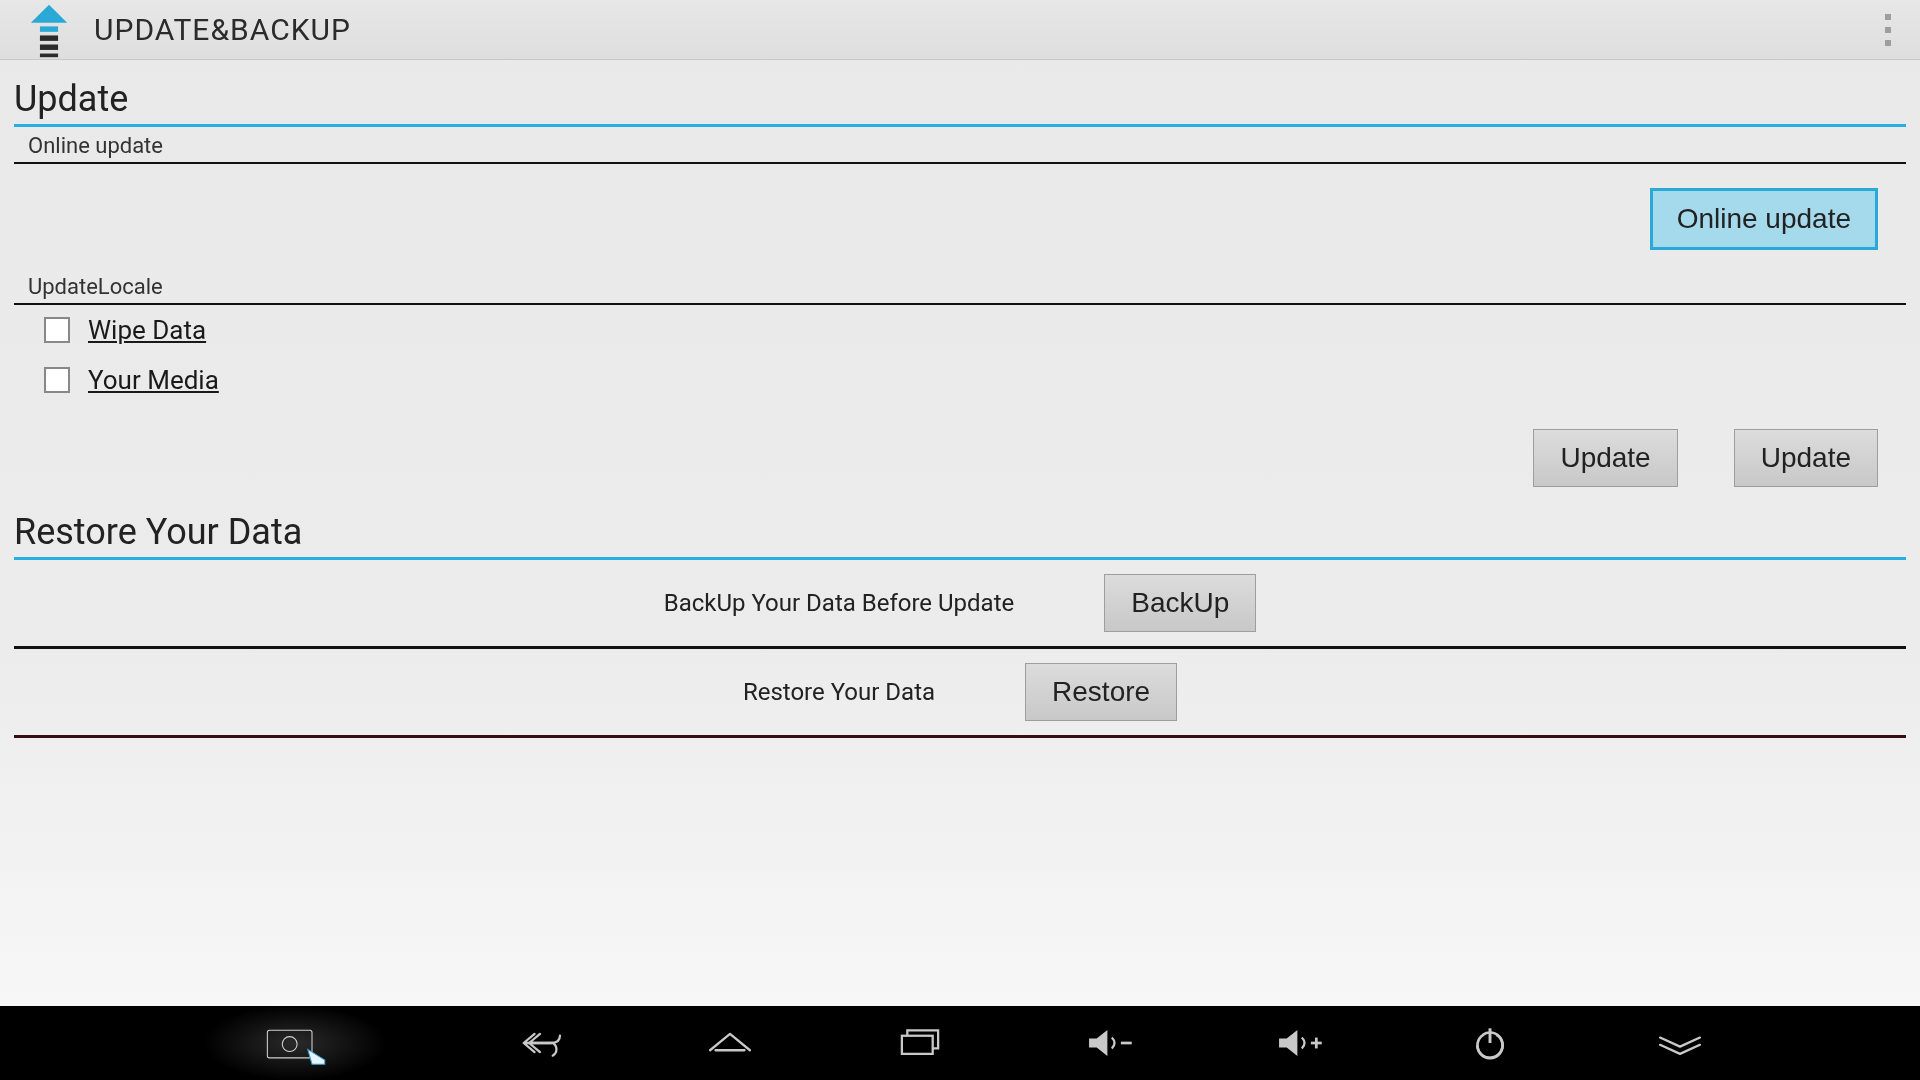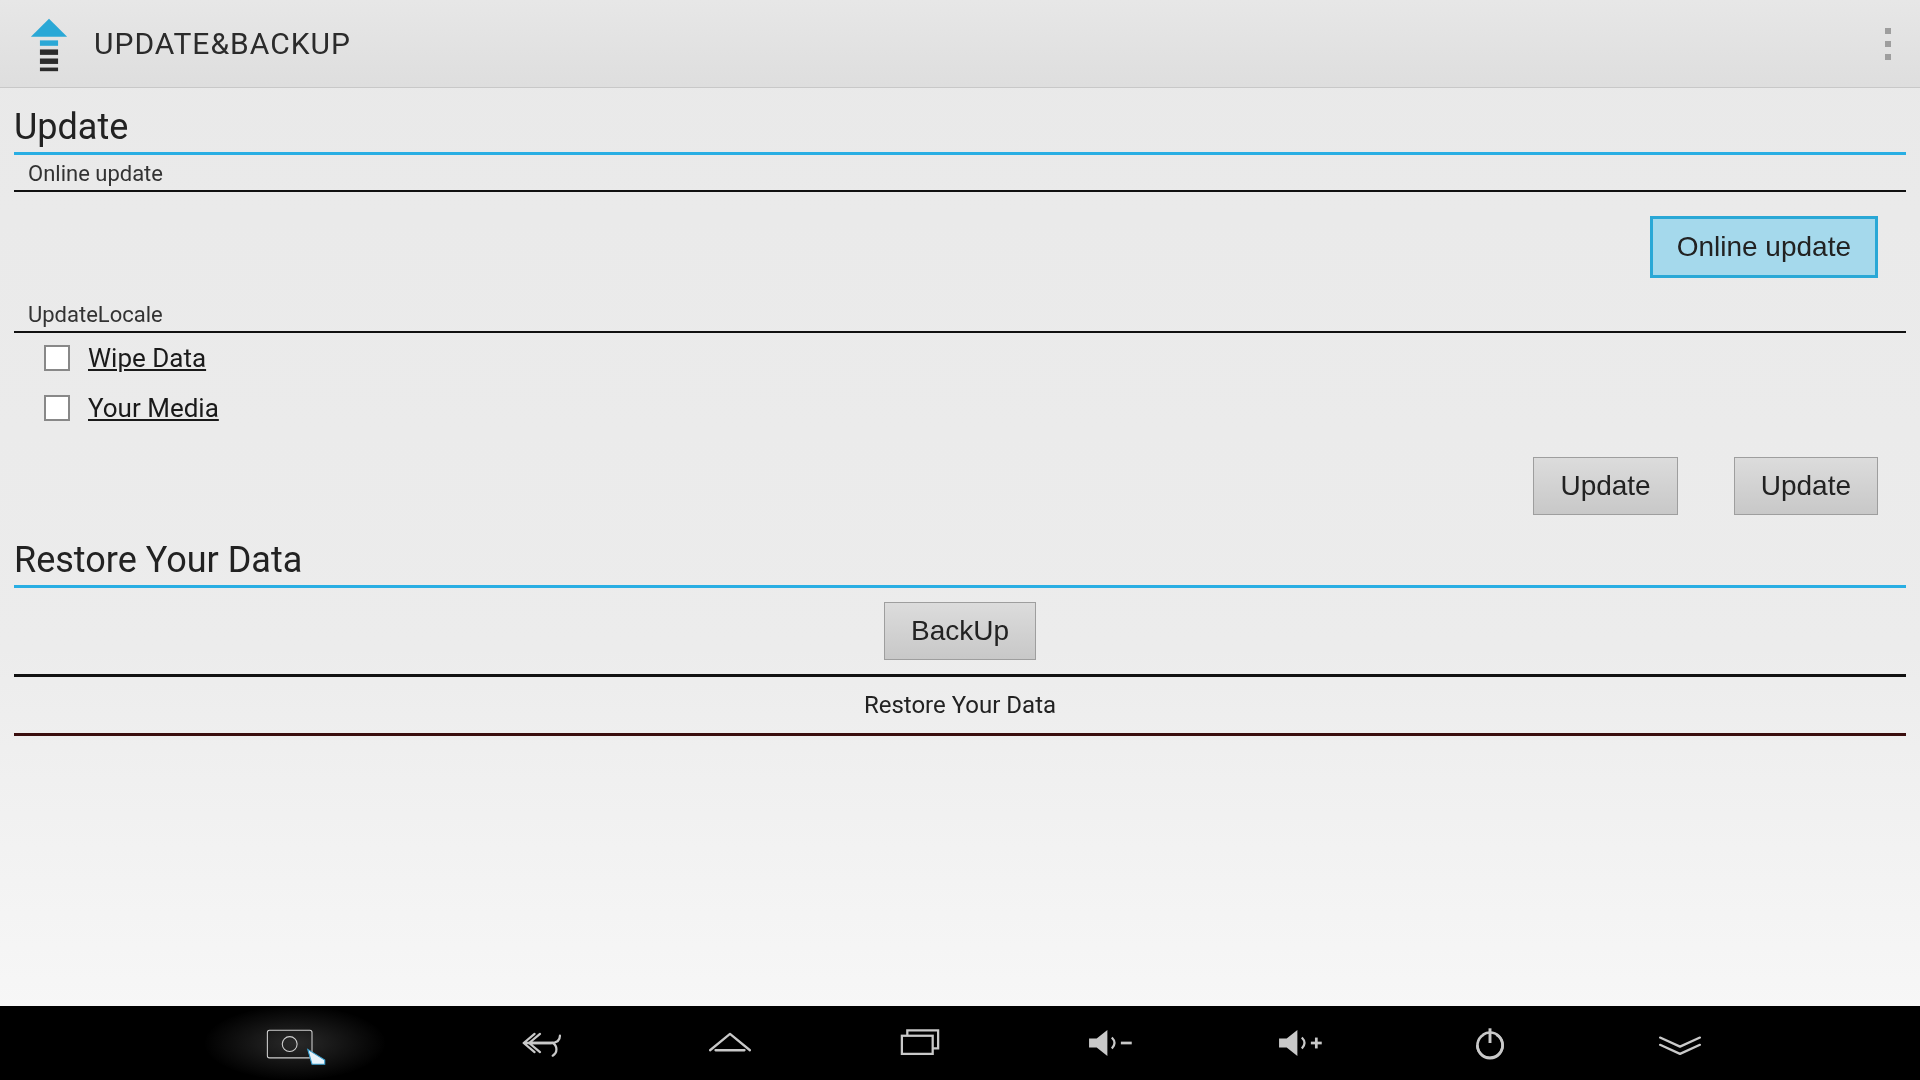--- a/index.html
+++ b/index.html
@@ -1,21 +1,21 @@
 <!DOCTYPE html>
 <html><head>
 <meta charset="utf-8">
 <style>
   * { box-sizing: border-box; margin: 0; padding: 0; }
   html, body { width: 1920px; height: 1080px; font-family: "Roboto", "Helvetica Neue", Arial, sans-serif; background: #f5f5f5; overflow: hidden; }
   body { background: linear-gradient(to bottom, #e9e9e9 0%, #ececec 60%, #f9f9f9 100%); }
 
   
   .appbar {
-    height: 88px;
+    height: 60px;
     background: linear-gradient(to bottom, #e7e7e7, #dedede);
     border-bottom: 1px solid #c8c8c8;
     display: flex;
     align-items: center;
     padding: 0 20px;
     position: relative;
   }
   .appbar .title {
     font-size: 30px;
     letter-spacing: 1px;
@@ -122,24 +122,26 @@
   </label>
 
   <div class="right-btn-row">
     <button class="btn">Update</button>
     <button class="btn">Update</button>
   </div>
 
   <div class="section-title">Restore Your Data</div>
 
   <div class="backup-row">
+    <span class="backup-label">BackUp Your Data Before Update</span>
     <button class="btn">BackUp</button>
   </div>
   <div class="backup-row">
     <span class="backup-label">Restore Your Data</span>
+    <button class="btn">Restore</button>
   </div>
 
 </div>
 
 <div class="navbar">
   <div class="nav-highlight">
     <svg viewBox="0 0 64 40" width="68" height="44">
       <rect x="6" y="8" width="42" height="26" rx="2" stroke="#d0d0d0" fill="none"></rect>
       <circle cx="27" cy="21" r="7" stroke="#d0d0d0" fill="none"></circle>
       <polygon points="44,26 60,36 60,40 48,40" fill="#e8f4fb" stroke="#3aa0d0"></polygon>

